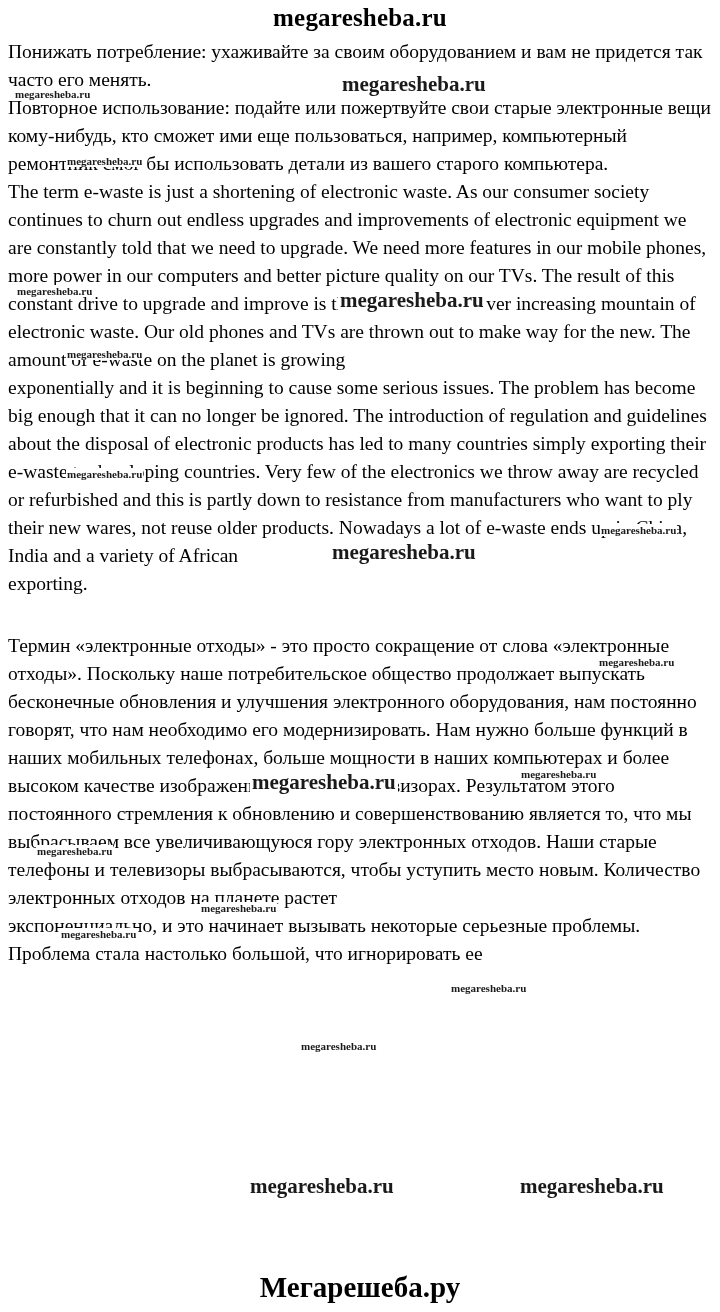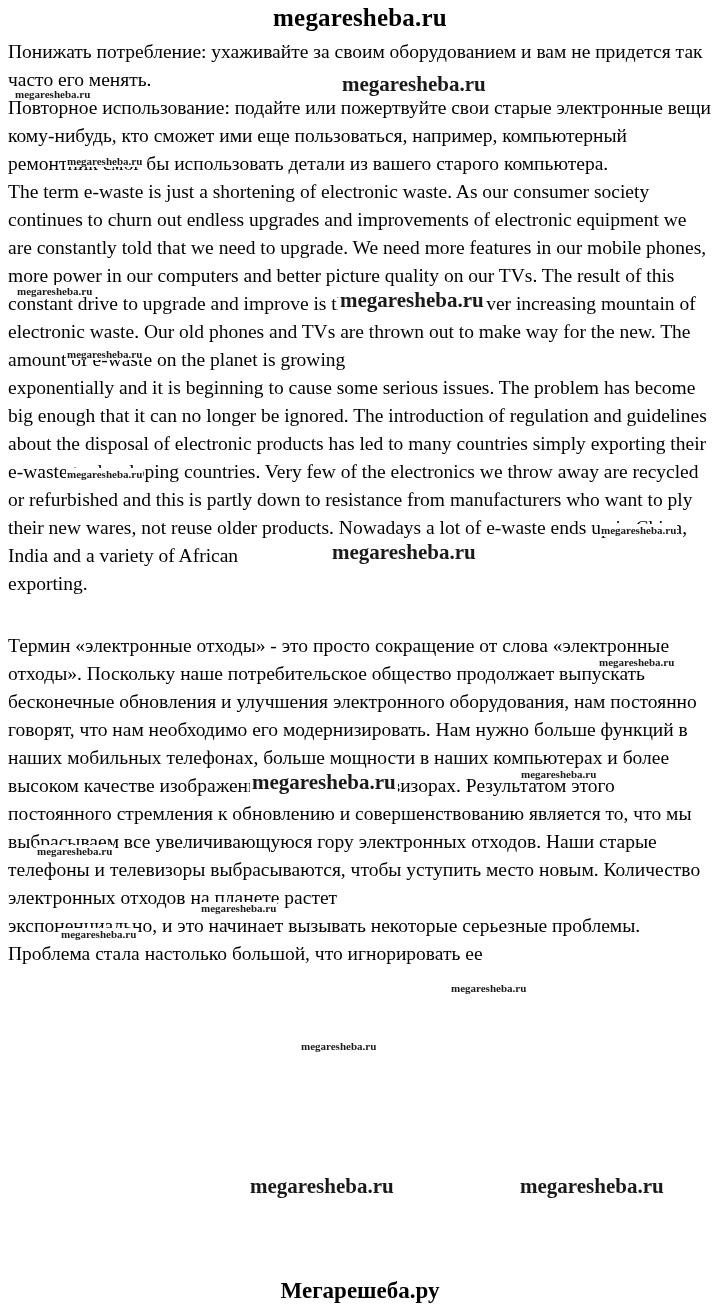--- a/index.html
+++ b/index.html
@@ -32,21 +32,21 @@
     letter-spacing: 0.2px;
   }
   .footer-title {
     position: absolute;
     bottom: 8px;
     left: 0;
     width: 720px;
     text-align: center;
     font-family: "Liberation Serif", serif;
     font-weight: bold;
-    font-size: 23px;
+    font-size: 29px;
   }
   .body-text {
     position: absolute;
     left: 8px;
     width: 704px;
     top: 38px;
     font-size: 19.5px;
     line-height: 28px;
   }
   .para {

